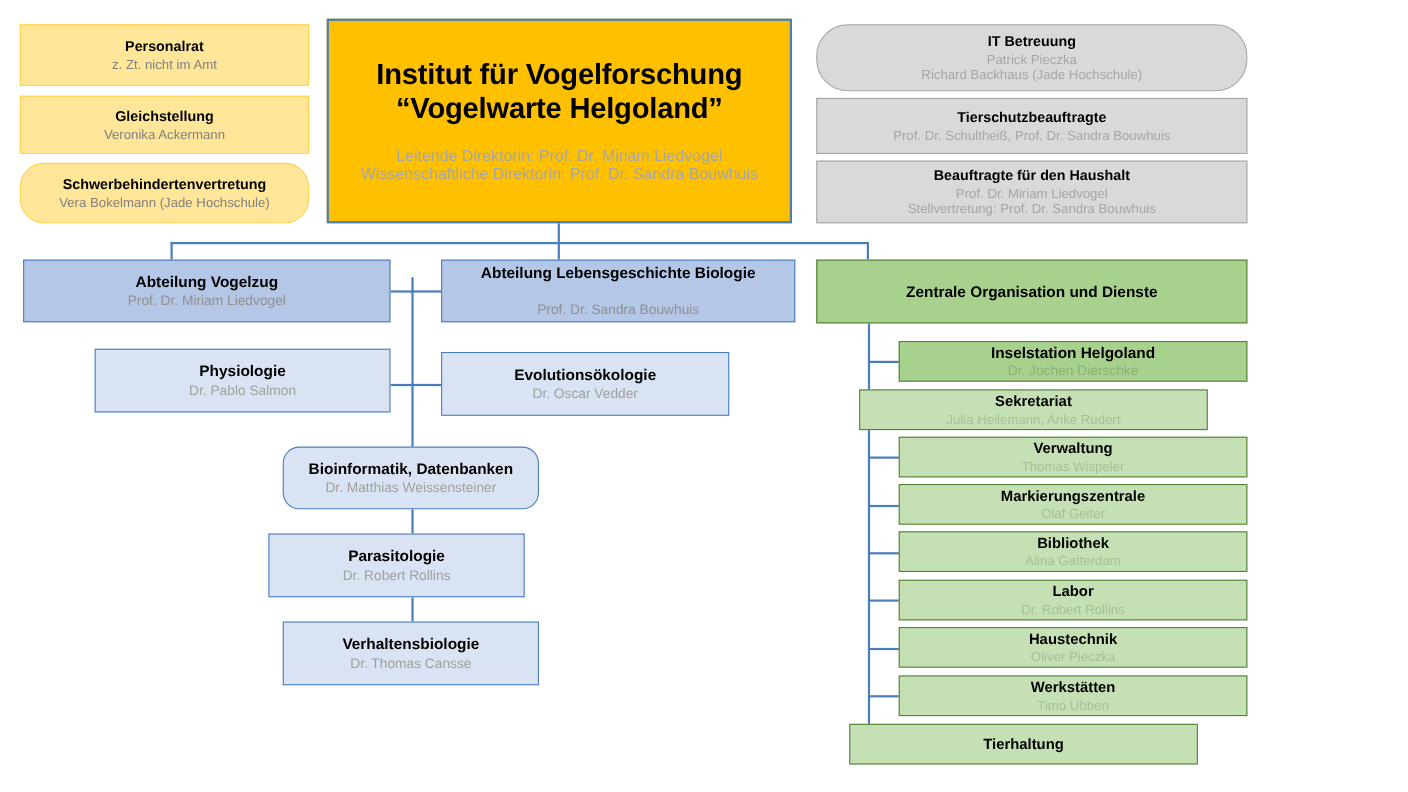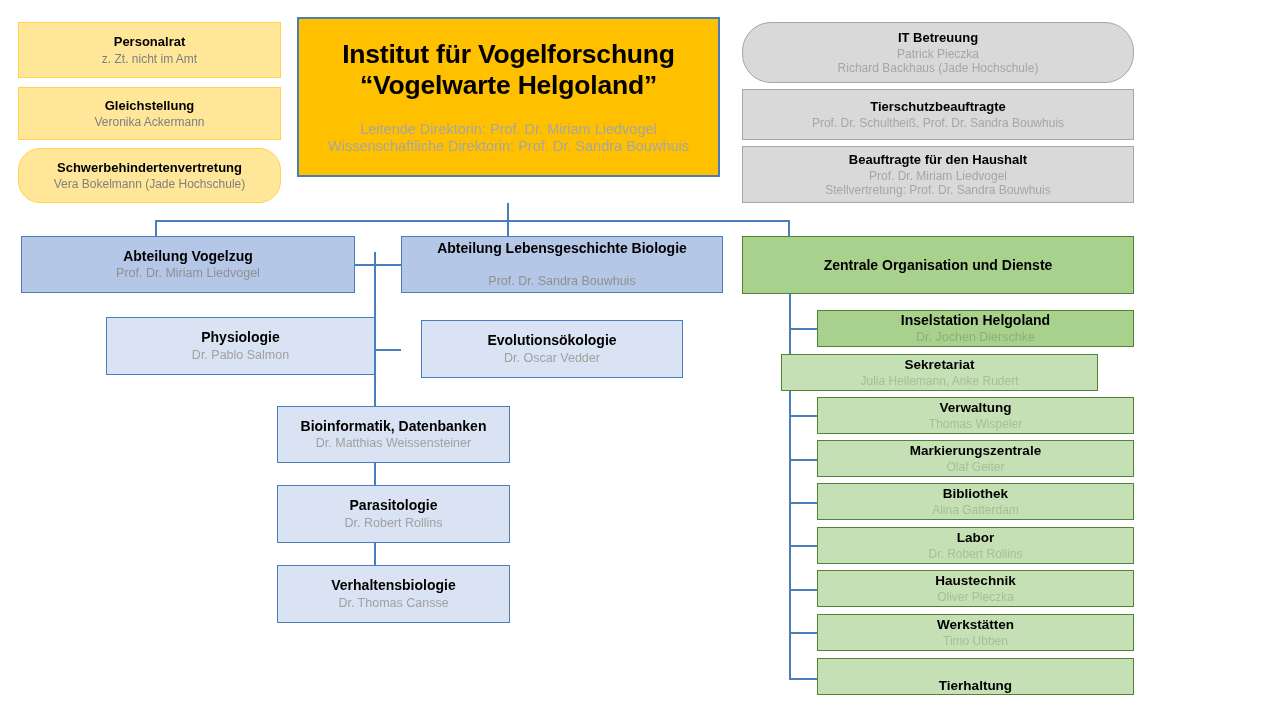--- a/index.html
+++ b/index.html
@@ -72,21 +72,20 @@
     background: #b4c7e7;
     border: 1.5px solid #4a7ebb;
   }
   .n-blue .title { font-size: 14px; }
   .n-blue .sub { font-size: 12.5px; margin-top: 2px; color: #909090; }
 
   
   .n-blue-light {
     background: #dae3f3;
     border: 1.5px solid #4a7ebb;
-    margin-left: 20px;
   }
   .n-blue-light .title { font-size: 14px; }
   .n-blue-light .sub { font-size: 12.5px; margin-top: 2px; color: #a0a0a0; }
 
   
   .n-green {
     background: #a9d18e;
     border: 1.5px solid #548235;
   }
   .n-green .title { font-size: 14px; }
@@ -154,21 +153,21 @@
   <div class="node n-yellow" style="left:18px; top:87px; width:263px; height:53px;">
     <div class="title">Gleichstellung</div>
     <div class="sub">Veronika Ackermann</div>
   </div>
 
   <div class="node n-yellow" style="left:18px; top:148px; width:263px; height:55px;border-radius:22px;">
     <div class="title">Schwerbehindertenvertretung</div>
     <div class="sub">Vera Bokelmann (Jade Hochschule)</div>
   </div>
 
-  <div class="node n-orange" style="left:297px; top:17px; width:423px; height:160px;">
+  <div class="node n-orange" style="left:297px; top:17px; width:423px; height:186px;">
     <div class="title">Institut für Vogelforschung</div>
     <div class="title">“Vogelwarte Helgoland”</div>
     <div class="sub">Leitende Direktorin: Prof. Dr. Miriam Liedvogel</div>
     <div class="sub" style="margin-top:0;">Wissenschaftliche Direktorin: Prof. Dr. Sandra Bouwhuis</div>
   </div>
 
   <div class="node n-grey" style="left:742px; top:22px; width:392px; height:61px;border-radius:29px;">
     <div class="title">IT Betreuung</div>
     <div class="sub">Patrick Pieczka</div>
     <div class="sub" style="margin-top:0;">Richard Backhaus (Jade Hochschule)</div>
@@ -198,26 +197,26 @@
   <div class="node n-blue-light" style="left:86px; top:317px; width:269px; height:58px;">
     <div class="title">Physiologie</div>
     <div class="sub">Dr. Pablo Salmon</div>
   </div>
 
   <div class="node n-blue-light" style="left:401px; top:320px; width:262px; height:58px;">
     <div class="title">Evolutionsökologie</div>
     <div class="sub">Dr. Oscar Vedder</div>
   </div>
 
-  <div class="node n-blue-light" style="left:257px; top:406px; width:233px; height:57px;">
+  <div class="node n-blue-light" style="left:257px; top:406px; width:233px; height:57px;border-radius:15px;">
     <div class="title">Bioinformatik, Datenbanken</div>
     <div class="sub">Dr. Matthias Weissensteiner</div>
   </div>
 
-  <div class="node n-blue-light" style="left:257px; top:485px; width:233px; height:58px;">
+  <div class="node n-blue-light" style="left:244px; top:485px; width:233px; height:58px;">
     <div class="title">Parasitologie</div>
     <div class="sub">Dr. Robert Rollins</div>
   </div>
 
   <div class="node n-blue-light" style="left:257px; top:565px; width:233px; height:58px;">
     <div class="title">Verhaltensbiologie</div>
     <div class="sub">Dr. Thomas Cansse</div>
   </div>
 
   <div class="node n-green" style="left:742px; top:236px; width:392px; height:58px;">
@@ -257,17 +256,17 @@
   <div class="node n-green-light" style="left:817px; top:570px; width:317px; height:37px;">
     <div class="title">Haustechnik</div>
     <div class="sub">Oliver Pieczka</div>
   </div>
 
   <div class="node n-green-light" style="left:817px; top:614px; width:317px; height:37px;">
     <div class="title">Werkstätten</div>
     <div class="sub">Timo Ubben</div>
   </div>
 
-  <div class="node n-green-light" style="left:817px; top:658px; width:317px; height:37px;justify-content:flex-end;">
+  <div class="node n-green-light" style="left:772px; top:658px; width:317px; height:37px;">
     <div class="title">Tierhaltung</div>
   </div>
 
 </div>
 
 </body></html>

